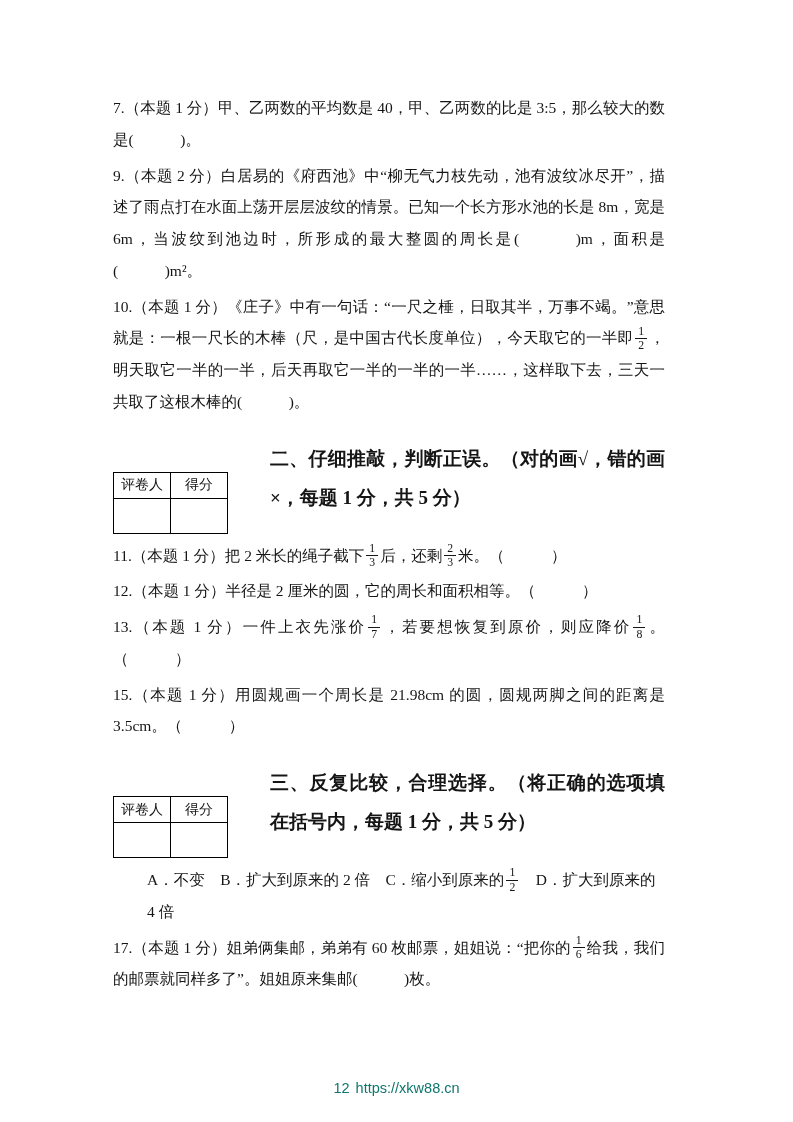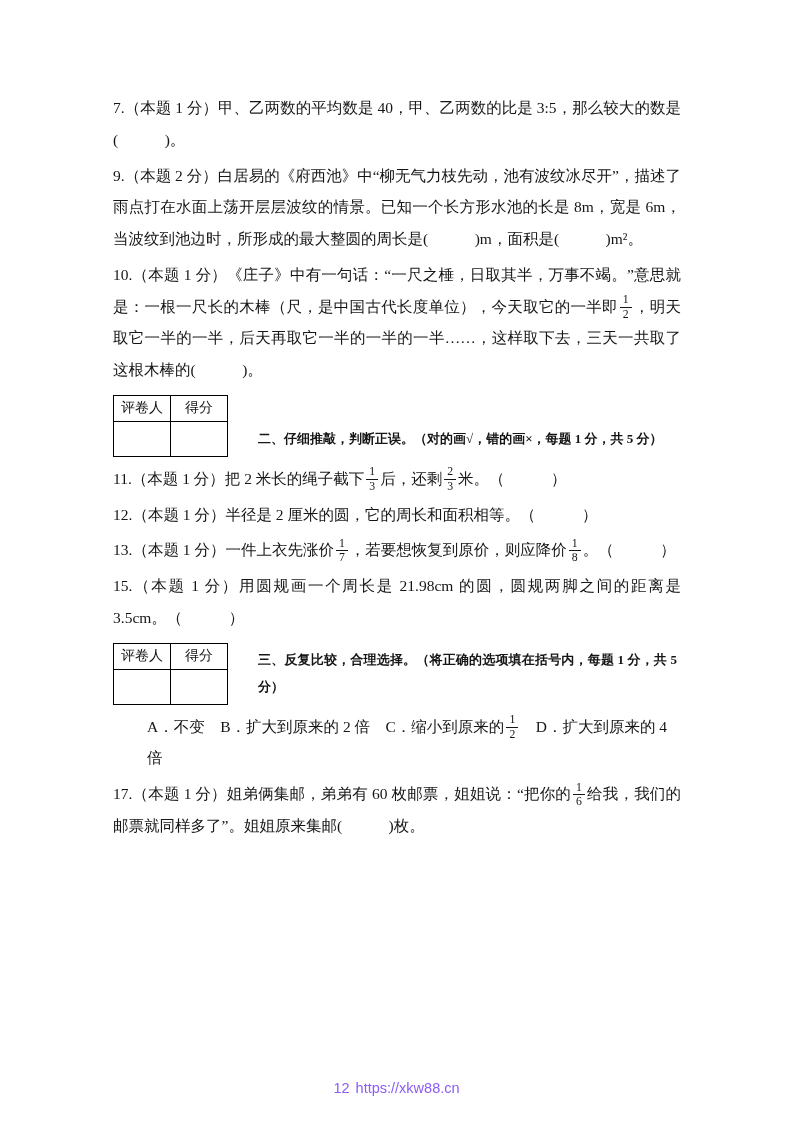--- a/index.html
+++ b/index.html
@@ -11,43 +11,43 @@
     font-family: "Liberation Serif", "DejaVu Serif", serif;
   }
   .page {
     position: relative;
     width: 793px; height: 1122px;
     padding: 92px 112px 0 113px;
     overflow: hidden;
     background: #ffffff;
   }
   .q {
-    margin: 0 0 4px 0;
+    margin: 0 16px 4px 0;
     font-size: 15.5px;
     line-height: 2.05;
     text-align: justify;
   }
   .opts { padding-left: 34px; text-align: left; }
   .section-head {
     display: flex;
     align-items: flex-end;
     gap: 26px;
     margin: 6px 0 6px 0;
   }
   table.score-box { border-collapse: collapse; flex: 0 0 auto; margin-top: 3px; }
   table.score-box td {
     border: 1px solid #000;
     width: 57px; height: 26px;
     text-align: center; vertical-align: middle;
     font-size: 14px; padding: 0;
   }
   table.score-box tr.blank td { height: 35px; }
   .sec-title {
-    margin: 4px;
-    font-size: 13px;
+    margin: 16px;
+    font-size: 19px;
     font-weight: bold;
     line-height: 2.05;
     text-align: justify;
   }
   .frac {
     display: inline-flex;
     flex-direction: column;
     vertical-align: middle;
     text-align: center;
     font-size: 0.76em;
@@ -55,21 +55,21 @@
     margin: 0 2px;
     position: relative;
     top: -1px;
   }
   .frac .fn { display: block; padding: 0 3px; border-bottom: 1px solid #151515; }
   .frac .fd { display: block; padding: 0 3px; }
   .footer {
     position: absolute;
     left: 0; right: 0; bottom: 26px;
     text-align: center;
-    color: #8b5cf6;
+    color: #0f766e;
     font-size: 14.5px;
     font-family: "Liberation Sans", "DejaVu Sans", sans-serif;
   }
   .footer span { margin: 0 3px; }
 </style>
 </head>
 <body>
 
 <div class="page">
 

